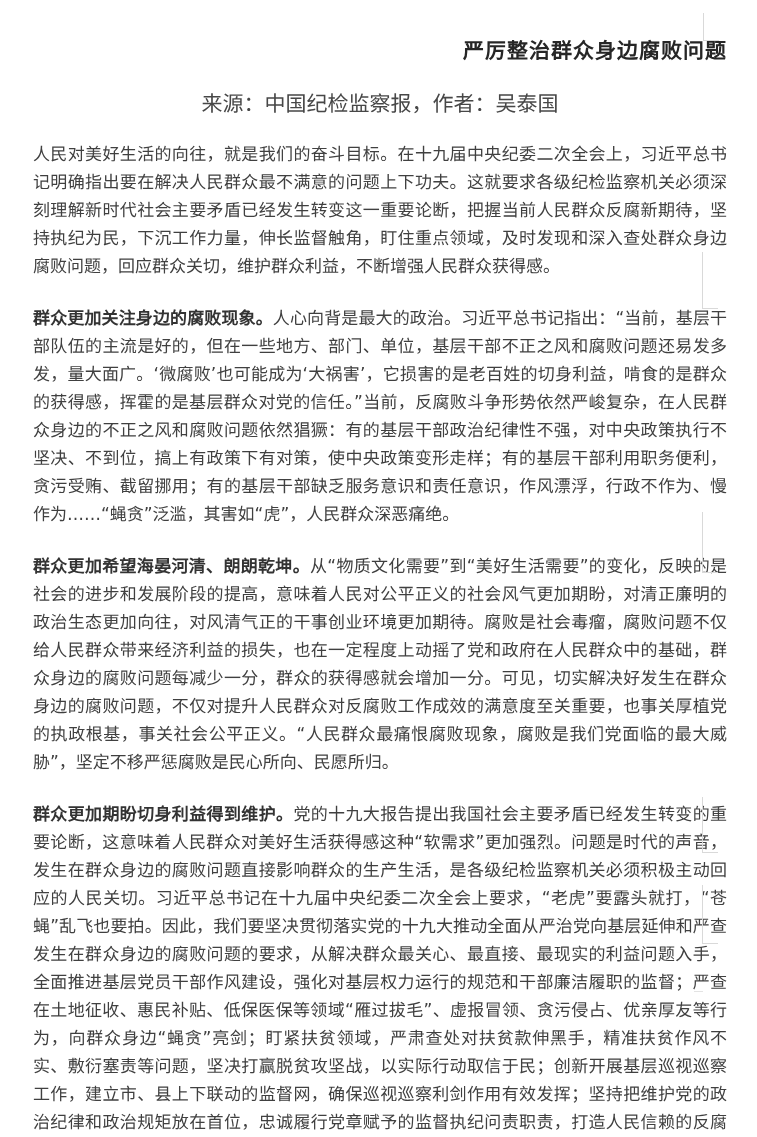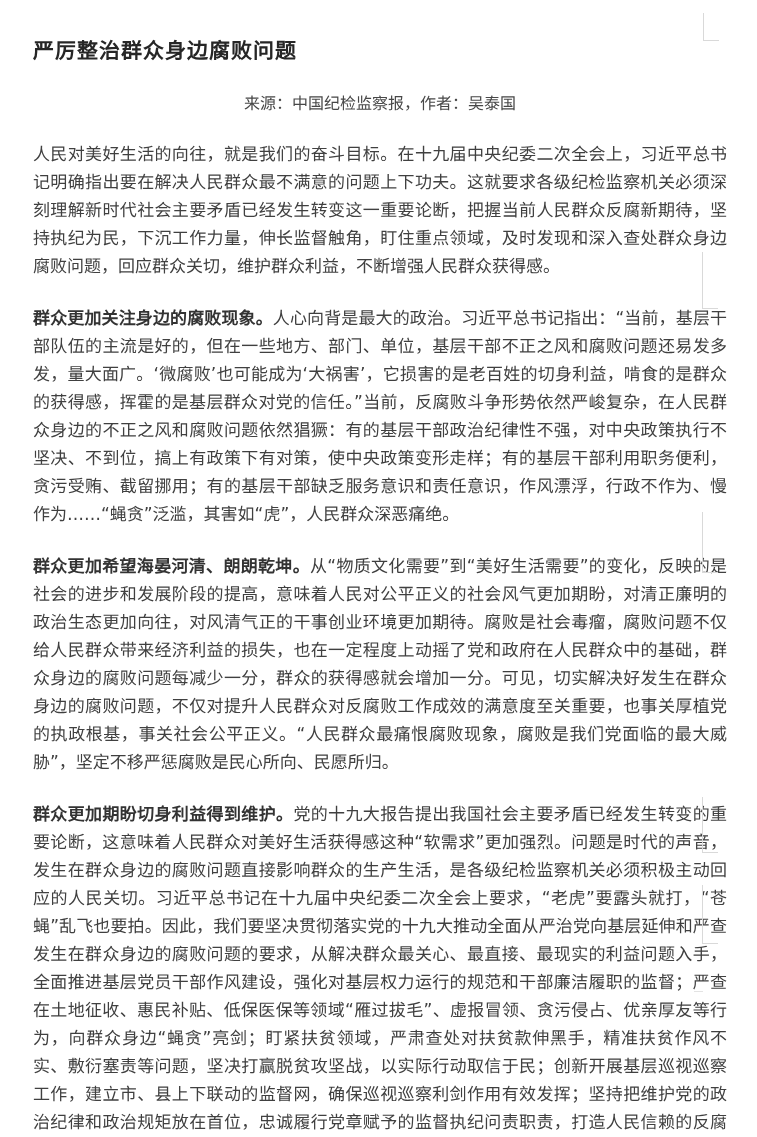--- a/index.html
+++ b/index.html
@@ -16,26 +16,26 @@
   }
   .article {
     padding: 0 30px 0 33px;
   }
   .article-title {
     margin: 36px 0 0 0;
     font-size: 21px;
     line-height: 30px;
     font-weight: 700;
     color: #262626;
-    text-align: left;
+    text-align: right;
     letter-spacing: 1px;
   }
   .byline {
     margin: 26px 0 0 0;
-    font-size: 16px;
+    font-size: 21px;
     line-height: 24px;
     font-weight: 400;
     color: #474747;
     text-align: center;
   }
   .para {
     margin: 24px 0 0 0;
     font-size: 17px;
     line-height: 28px;
     color: #404040;

